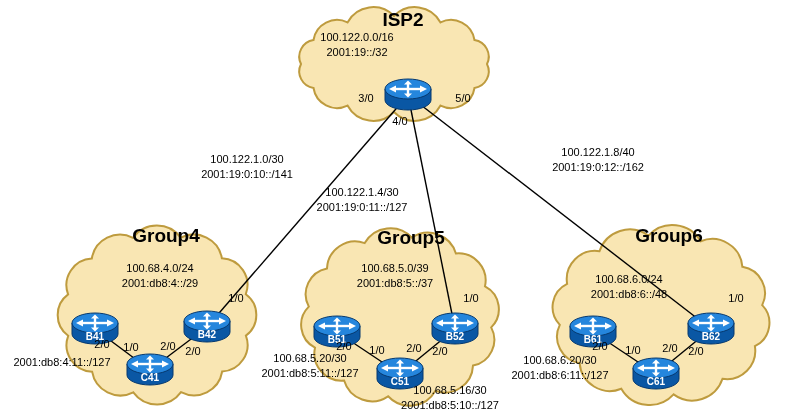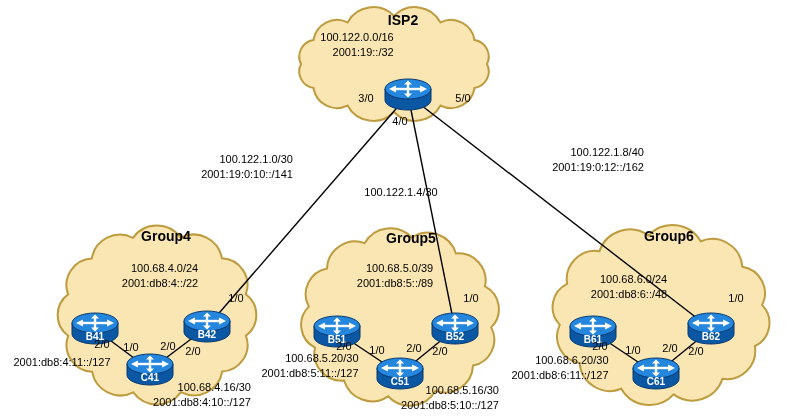--- a/index.html
+++ b/index.html
@@ -4,23 +4,23 @@
 <style>
   html,body{margin:0;padding:0;background:#fff;}
   #stage{position:relative;width:806px;height:417px;background:#fff;overflow:hidden;
          font-family:"Liberation Sans",sans-serif;}
   #net-svg{position:absolute;left:0;top:0;}
   .cloud{fill:#F9E6B3;stroke:#BE9B3E;stroke-width:2;}
   .link{stroke:#000;stroke-width:1.4;}
   text{font-family:"Liberation Sans",sans-serif;}
   .port{font-size:11px;fill:#000;text-anchor:middle;}
   .rname{font-size:10px;font-weight:bold;fill:#FFF;text-anchor:middle;}
-  .lbl{position:absolute;transform:translate(-50%,0);text-align:right;font-size:11px;
+  .lbl{position:absolute;transform:translate(-50%,0);text-align:center;font-size:11px;
        line-height:15px;color:#000;white-space:nowrap;z-index:5;}
-  .ttl{position:absolute;transform:translate(-50%,0);text-align:center;font-size:14px;
+  .ttl{position:absolute;transform:translate(-50%,0);text-align:center;font-size:19px;
        font-weight:bold;line-height:16px;color:#000;white-space:nowrap;z-index:5;}
 </style>
 </head>
 <body>
 
 <div id="stage">
 
   <svg id="net-svg" width="806" height="417" viewBox="0 0 806 417">
     <defs>
       <g id="router-symbol">
@@ -99,45 +99,42 @@
   <div class="ttl" style="left:403px;top:12px">ISP2</div>
   <div class="lbl" style="left:357px;top:30px">
     <div>100.122.0.0/16</div>
     <div>2001:19::/32</div>
   </div>
 
   <div class="lbl" style="left:247px;top:152px">
     <div>100.122.1.0/30</div>
     <div>2001:19:0:10::/141</div>
   </div>
-  <div class="lbl" style="left:401px;top:185px">
+  <div class="lbl" style="left:362px;top:185px">
     <div>100.122.1.4/30</div>
+    <div>2001:19:0:11::/127</div>
   </div>
   <div class="lbl" style="left:598px;top:145px">
     <div>100.122.1.8/40</div>
     <div>2001:19:0:12::/162</div>
   </div>
 
   <div class="ttl" style="left:166px;top:228px">Group4</div>
   <div class="lbl" style="left:160px;top:261px">
     <div>100.68.4.0/24</div>
-    <div>2001:db8:4::/22</div>
+    <div>2001:db8:4::/29</div>
   </div>
   <div class="lbl" style="left:62px;top:355px">
     <div>2001:db8:4:11::/127</div>
-  </div>
-  <div class="lbl" style="left:202px;top:380px">
-    <div>100.68.4.16/30</div>
-    <div>2001:db8:4:10::/127</div>
   </div>
 
   <div class="ttl" style="left:411px;top:230px">Group5</div>
   <div class="lbl" style="left:395px;top:261px">
     <div>100.68.5.0/39</div>
-    <div>2001:db8:5::/89</div>
+    <div>2001:db8:5::/37</div>
   </div>
   <div class="lbl" style="left:310px;top:351px">
     <div>100.68.5.20/30</div>
     <div>2001:db8:5:11::/127</div>
   </div>
   <div class="lbl" style="left:450px;top:383px">
     <div>100.68.5.16/30</div>
     <div>2001:db8:5:10::/127</div>
   </div>
 

